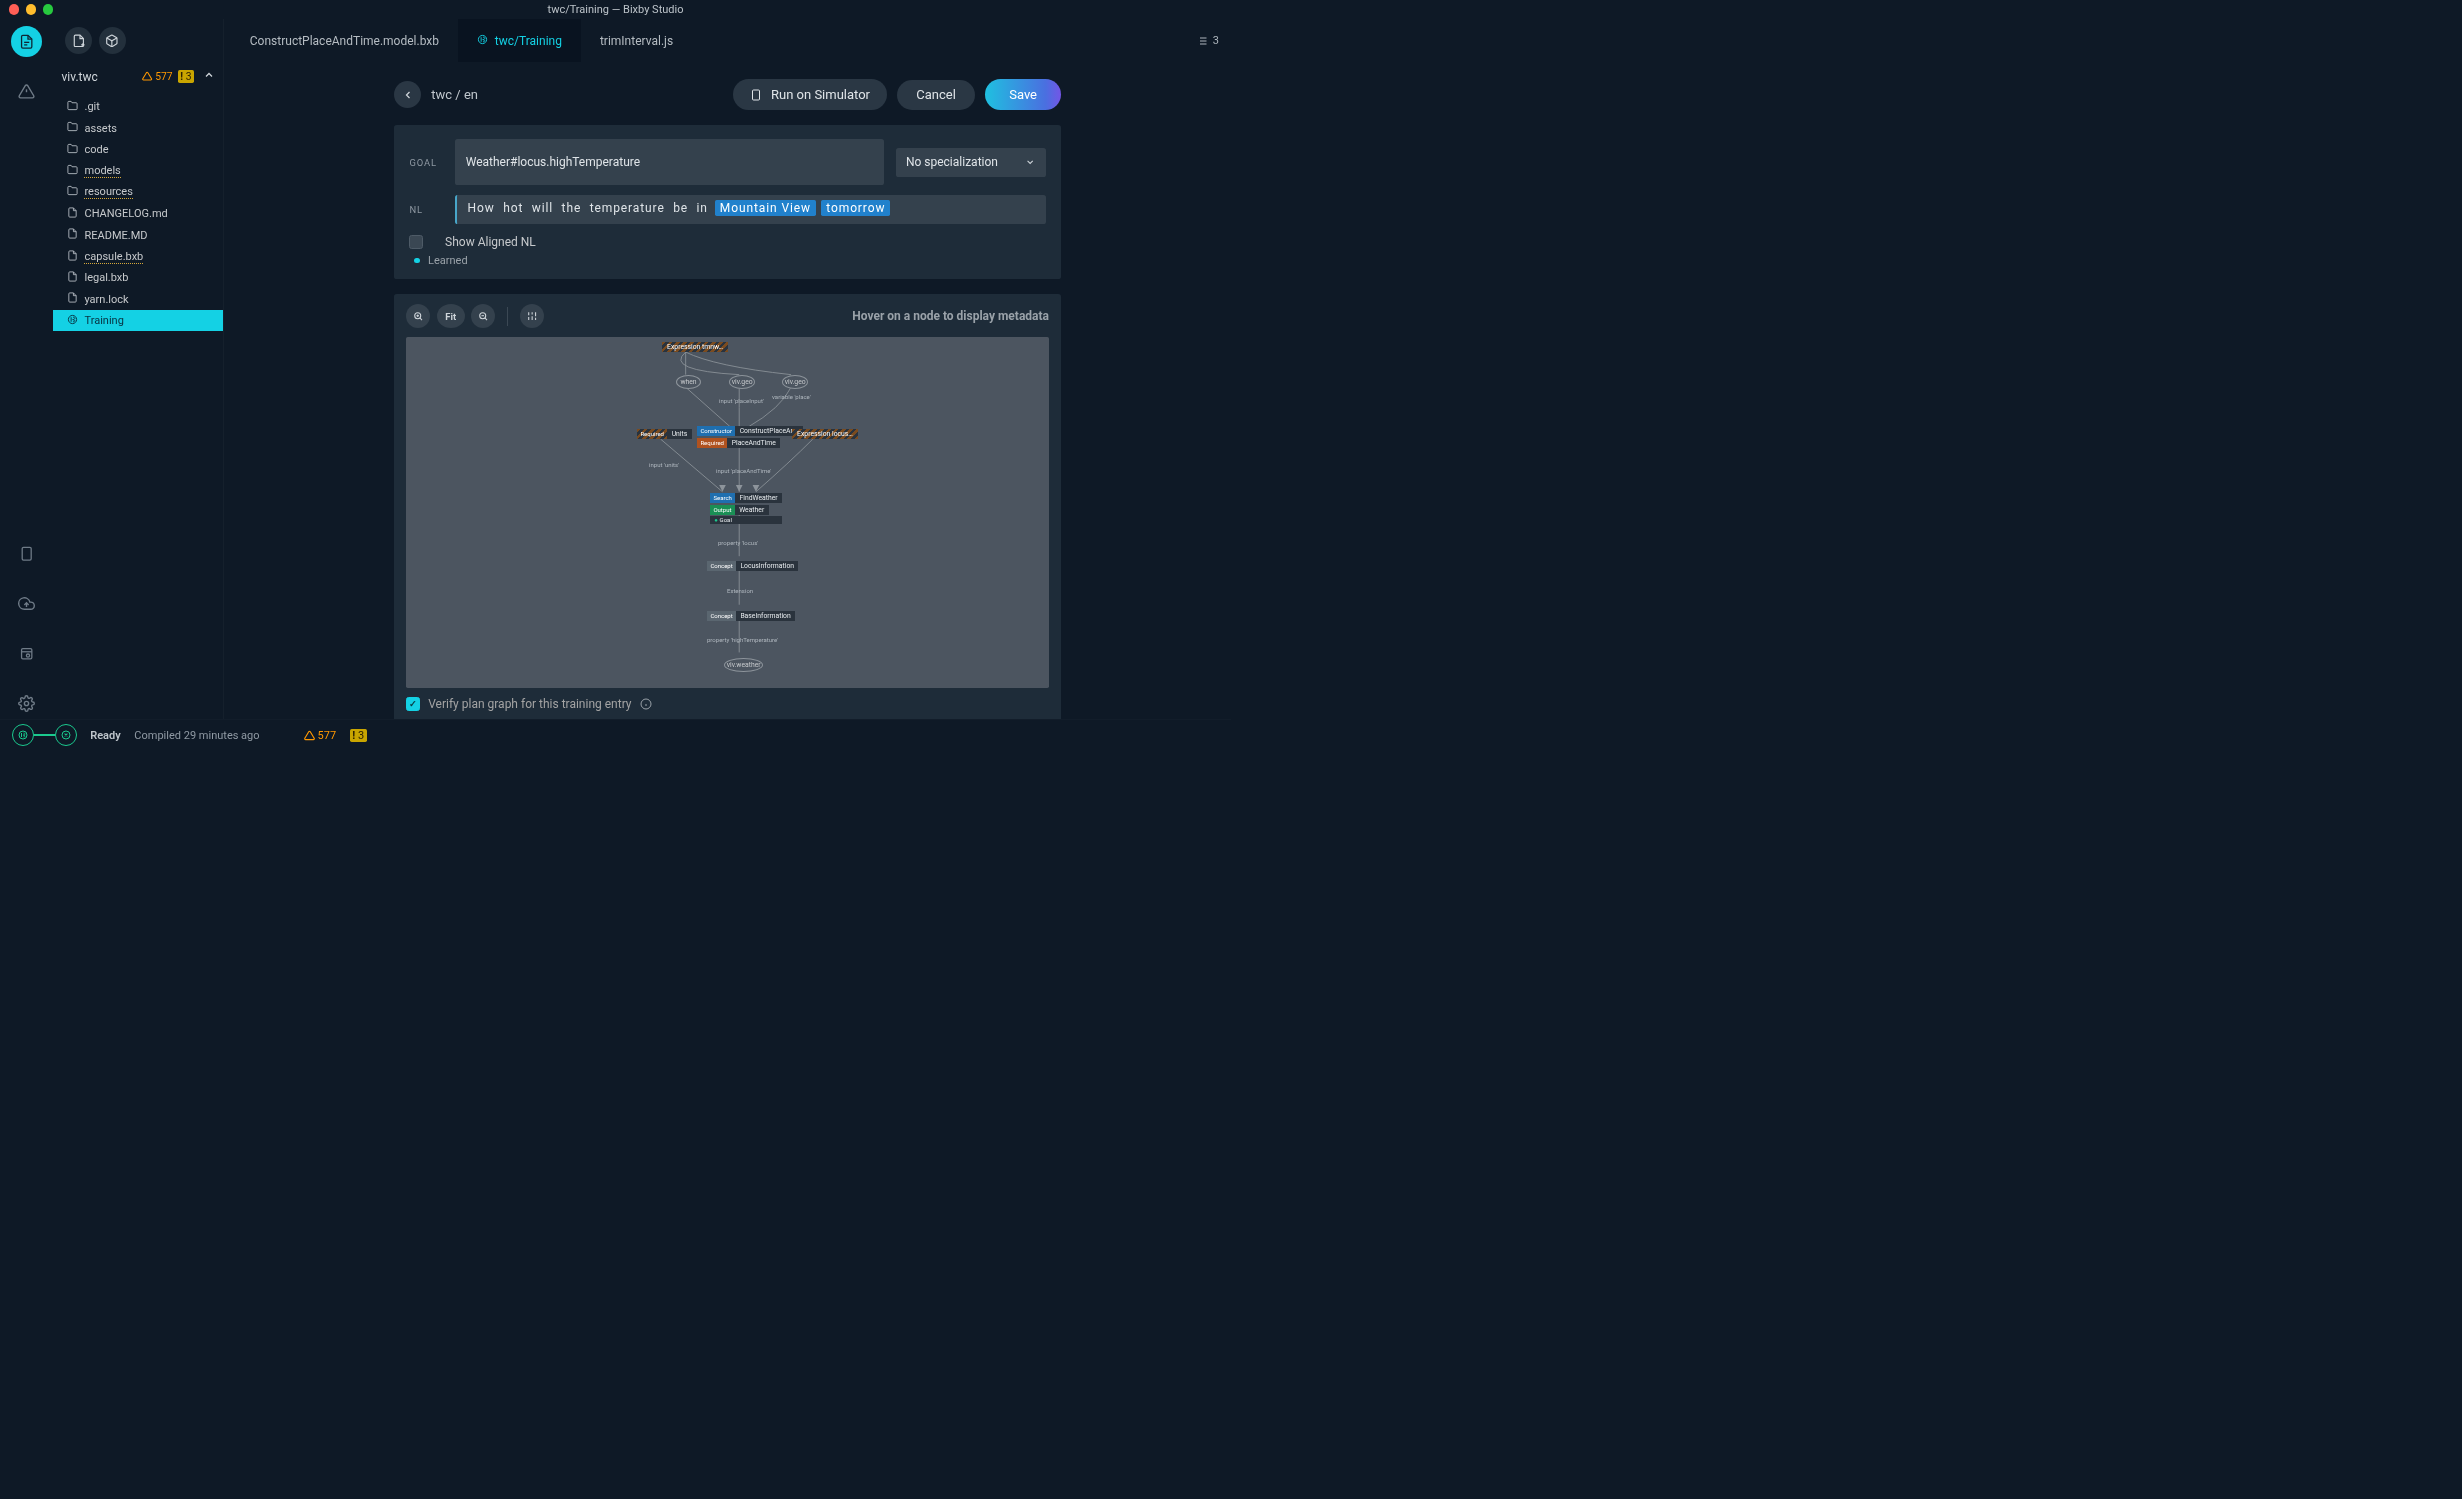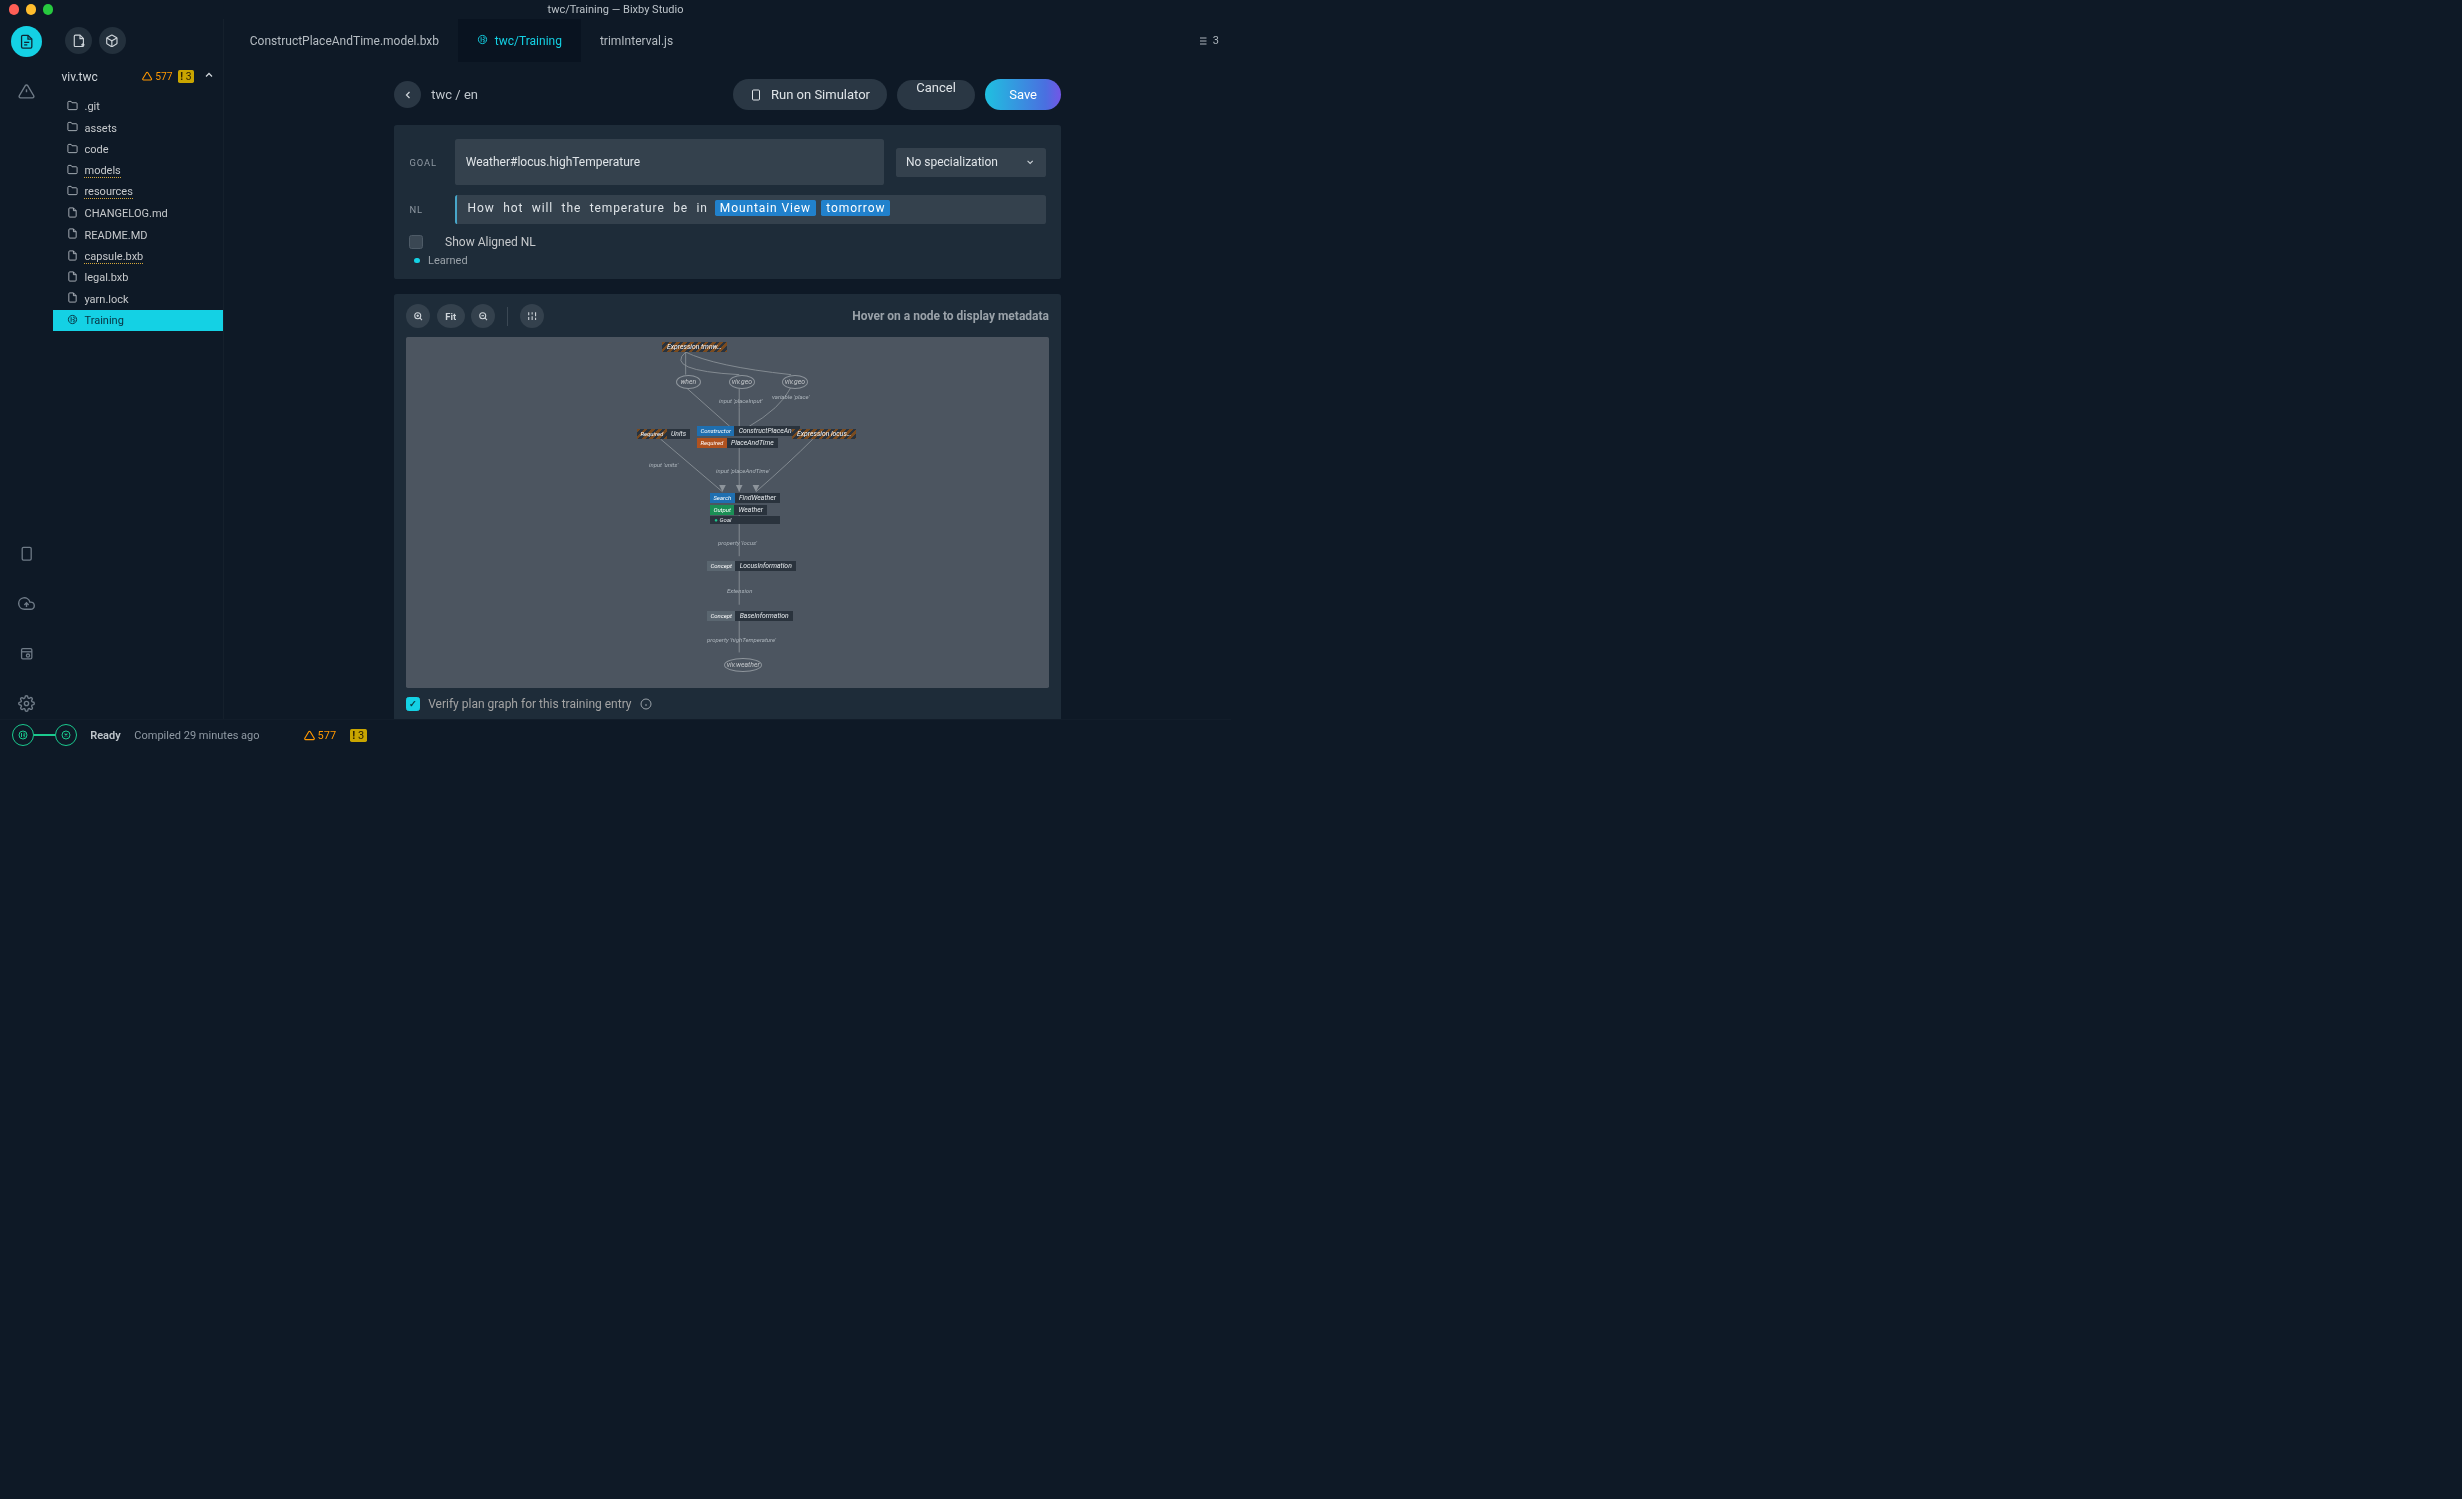--- a/index.html
+++ b/index.html
@@ -60,21 +60,21 @@
 
   .content{flex:1;padding:17px 0 13.7px 0;display:flex;flex-direction:column;align-items:center;overflow:hidden;}
   .page{width:667px;}
 
   .toolbar{display:flex;align-items:center;gap:10.3px;}
   .iconbtn{width:27px;height:27px;border-radius:50%;background:#2a3744;display:flex;align-items:center;justify-content:center;cursor:pointer;}
   .iconbtn svg{stroke:#cfd5da;fill:none;}
   .crumbs{color:#bfc6cc;font-size:13px;}
   .toolbar-spacer{flex:1;}
   .runbtn{background:#2a3744;border-radius:17px;height:31px;padding:0 17px;display:flex;align-items:center;gap:8.5px;color:#dfe4e8;font-size:13px;cursor:pointer;}
-  .cancelbtn{background:#2a3744;border-radius:17px;height:30px;padding:0 19px;display:flex;align-items:flex-start;color:#dfe4e8;font-size:13px;cursor:pointer;}
+  .cancelbtn{background:#2a3744;border-radius:17px;height:30px;padding:8px 19px;display:flex;align-items:flex-end;color:#dfe4e8;font-size:13px;cursor:pointer;}
   .savebtn{background:linear-gradient(90deg,#1fc0e0,#4a6fe0 80%,#7356e6);border-radius:17px;height:31px;padding:0 24px;display:flex;align-items:center;color:#fff;font-size:13px;cursor:pointer;}
 
   .card{background:#1e2c39;border-radius:2.6px;margin-top:15.4px;padding:13.7px 15.4px 12px 15.4px;}
   .frow{display:flex;align-items:center;gap:12px;margin-bottom:10.3px;}
   .flabel{width:34px;color:#8f99a3;font-size:9.4px;letter-spacing:0.9px;}
   .goal-input{flex:1;background:#34414d;border-radius:2.6px;height:46px;padding:0 10.3px;color:#dfe4e8;font-size:12px;border:none;outline:none;}
   .spec-select{width:150px;background:#34414d;border-radius:2.6px;height:29px;padding:0 10.3px;color:#dfe4e8;font-size:12px;display:flex;align-items:center;justify-content:space-between;cursor:pointer;}
   .nl-box{flex:1;background:#34414d;border-radius:2.6px;border-left:2.6px solid #48a6c9;min-height:29px;padding:5.1px 8.5px;display:flex;flex-wrap:wrap;align-items:flex-start;gap:5.1px;font-family:"SFMono-Regular",Consolas,monospace;font-size:12px;color:#dfe4e8;letter-spacing:0.9px;}
   .tok{padding:0.9px 1.7px;}
   .tok.hl{background:var(--blue);border-radius:1.7px;padding:0.9px 5.1px;color:#fff;}
@@ -85,21 +85,21 @@
   .bullet{width:5.1px;height:5.1px;border-radius:50%;background:var(--cyan);display:inline-block;margin-right:8.5px;margin-left:5.1px;}
   .learned{color:#9aa2a9;font-size:11px;}
 
   
   .graph-card{background:#1e2c39;border-radius:2.6px;margin-top:15.4px;padding:10.3px 12px;height:427px;display:flex;flex-direction:column;position:relative;}
   .graph-bar{display:flex;align-items:center;gap:6.8px;font-weight:bold;}
   .gbtn{width:24px;height:24px;border-radius:50%;background:#34414d;display:flex;align-items:center;justify-content:center;cursor:pointer;font-size:9.4px;color:#cfd5da;}
   .gbtn.wide{width:auto;padding:0 8.5px;}
   .gdiv{width:0.9px;height:19px;background:#3b4854;margin:0 5.1px;}
   .ghint{margin-left:auto;color:#9aa2a9;font-size:12px;}
-  .graph{flex:1;background:#4c5560;margin-top:8.5px;border-radius:1.7px;position:relative;overflow:hidden;font-style:italic;}
+  .graph{flex:1;background:#4c5560;margin-top:8.5px;border-radius:1.7px;position:relative;overflow:hidden;}
   .graph svg{position:absolute;inset:0;width:100%;height:100%;}
   .node{position:absolute;font-size:6.8px;line-height:1;}
   .node .bar{display:flex;}
   .node .tag{padding:1.7px 3.4px;color:#fff;font-size:6px;}
   .node .name{padding:1.7px 4.3px;background:#2a333d;color:#e8ecef;}
   .hatch{background:repeating-linear-gradient(135deg,#7a4b1f 0 2.6px,#2a333d 2.6px 5.1px);}
   .lbl{position:absolute;font-size:6px;color:#aeb6bd;white-space:nowrap;}
   .goal-dot{color:#1bc98e;font-size:6px;}
   .verify-row{display:flex;align-items:center;gap:8.5px;color:#a3a3a3;margin-top:8.5px;font-size:12px;}
 

